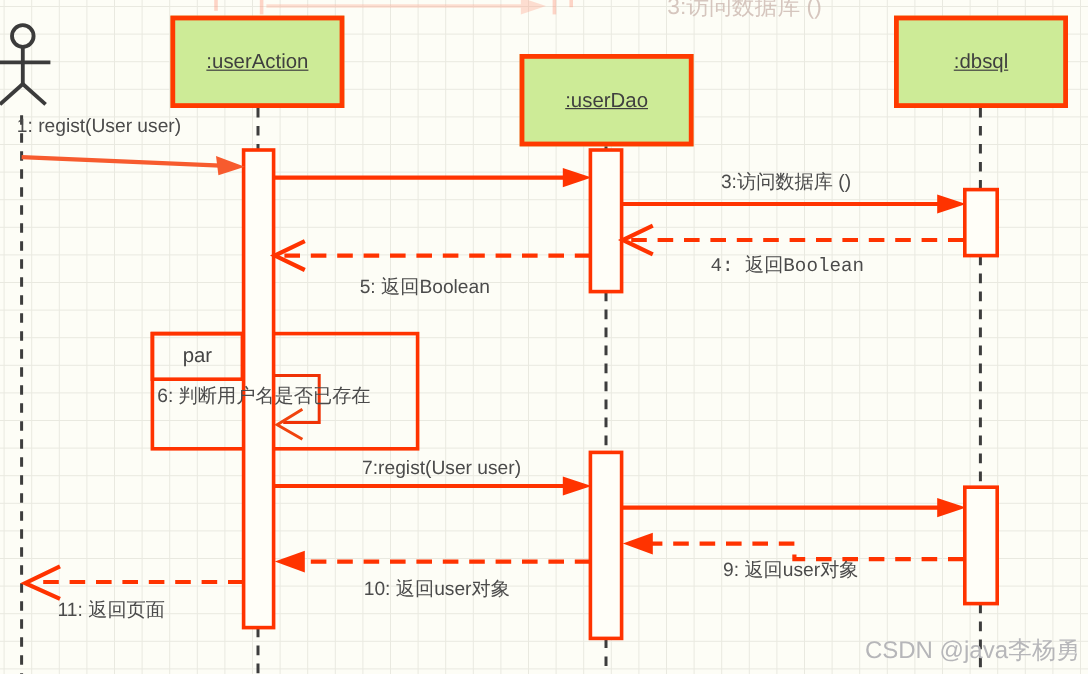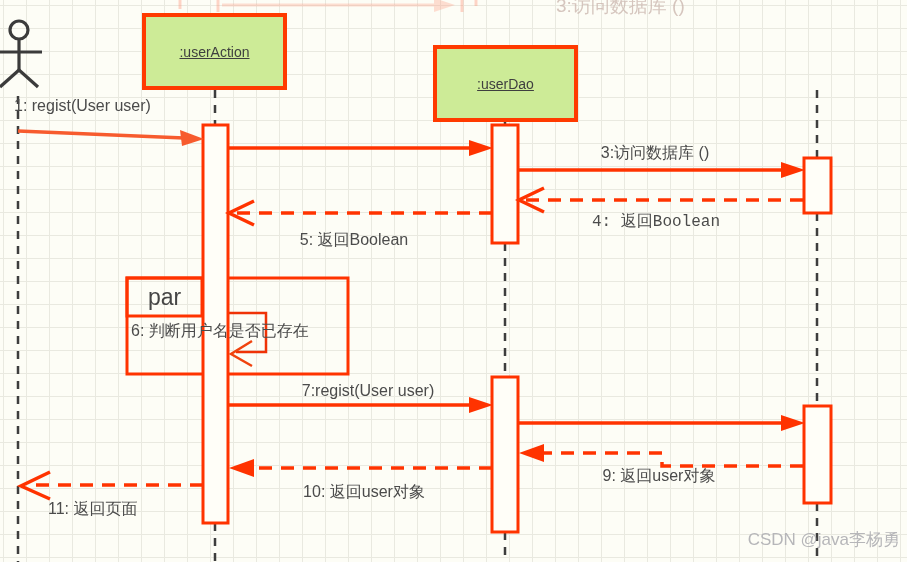--- a/index.html
+++ b/index.html
@@ -11,34 +11,34 @@
       linear-gradient(#e9e9e0 1px, transparent 1px),
       linear-gradient(90deg,#e9e9e0 1px, transparent 1px);
     background-size:23px 23px;
     background-position:3px 5px;
   }
   svg.layer{position:absolute;left:0;top:0;}
   .head-box{
     position:absolute;top:13px;width:145px;height:77px;
     background:#cdeb97;border:4px solid #ff3a00;box-sizing:border-box;
     display:flex;align-items:center;justify-content:center;
-    font-size:14px;color:#3f3f3f;text-decoration:underline;
+    font-size:17px;color:#3f3f3f;text-decoration:underline;
   }
   .msg{
     position:absolute;color:#4b4b4b;font-size:16px;line-height:1.3;
   }
   .center{text-align:center;}
   .nowrap{white-space:nowrap;}
   .par-label{
     position:absolute;left:127px;top:278px;width:75px;height:38px;
     display:flex;align-items:center;justify-content:center;
-    font-size:23px;color:#454545;
+    font-size:17px;color:#454545;
   }
   .watermark{
-    position:absolute;right:7px;top:528px;font-size:17px;color:#b6b6b9;
+    position:absolute;right:7px;top:528px;font-size:20px;color:#b6b6b9;
     white-space:nowrap;
   }
   .ghost-text{
     position:absolute;left:556px;top:-7px;font-size:19px;color:#c9b4ac;
     opacity:.75;white-space:nowrap;
   }
 </style>
 </head>
 <body>
 
@@ -145,20 +145,23 @@
   </svg>
 
   <div class="ghost-text">3:访问数据库 ()</div>
 
   <div class="head-box" style="left:142px;">
     <span>:userAction</span>
   </div>
   <div class="head-box" style="left:433px;margin-top:32px;">
     <span>:userDao</span>
   </div>
+  <div class="head-box" style="left:745px;">
+    <span>:dbsql</span>
+  </div>
 
   <div class="par-label">par</div>
 
   <div class="msg nowrap" style="left:14px;top:96px;">1: regist(User user)</div>
   <div class="msg center nowrap" style="left:587px;top:143px;width:136px;">3:访问数据库 ()</div>
   <div class="msg center nowrap" style="left:583px;top:212px;width:146px;font-family:Liberation Mono, monospace;">4: 返回Boolean</div>
   <div class="msg center nowrap" style="left:284px;top:230px;width:140px;">5: 返回Boolean</div>
   <div class="msg nowrap" style="left:131px;top:321px;">6: 判断用户名是否已存在</div>
   <div class="msg center nowrap" style="left:288px;top:381px;width:160px;">7:regist(User user)</div>
   <div class="msg center nowrap" style="left:586px;top:466px;width:146px;text-align:center;">9: 返回user对象</div>

